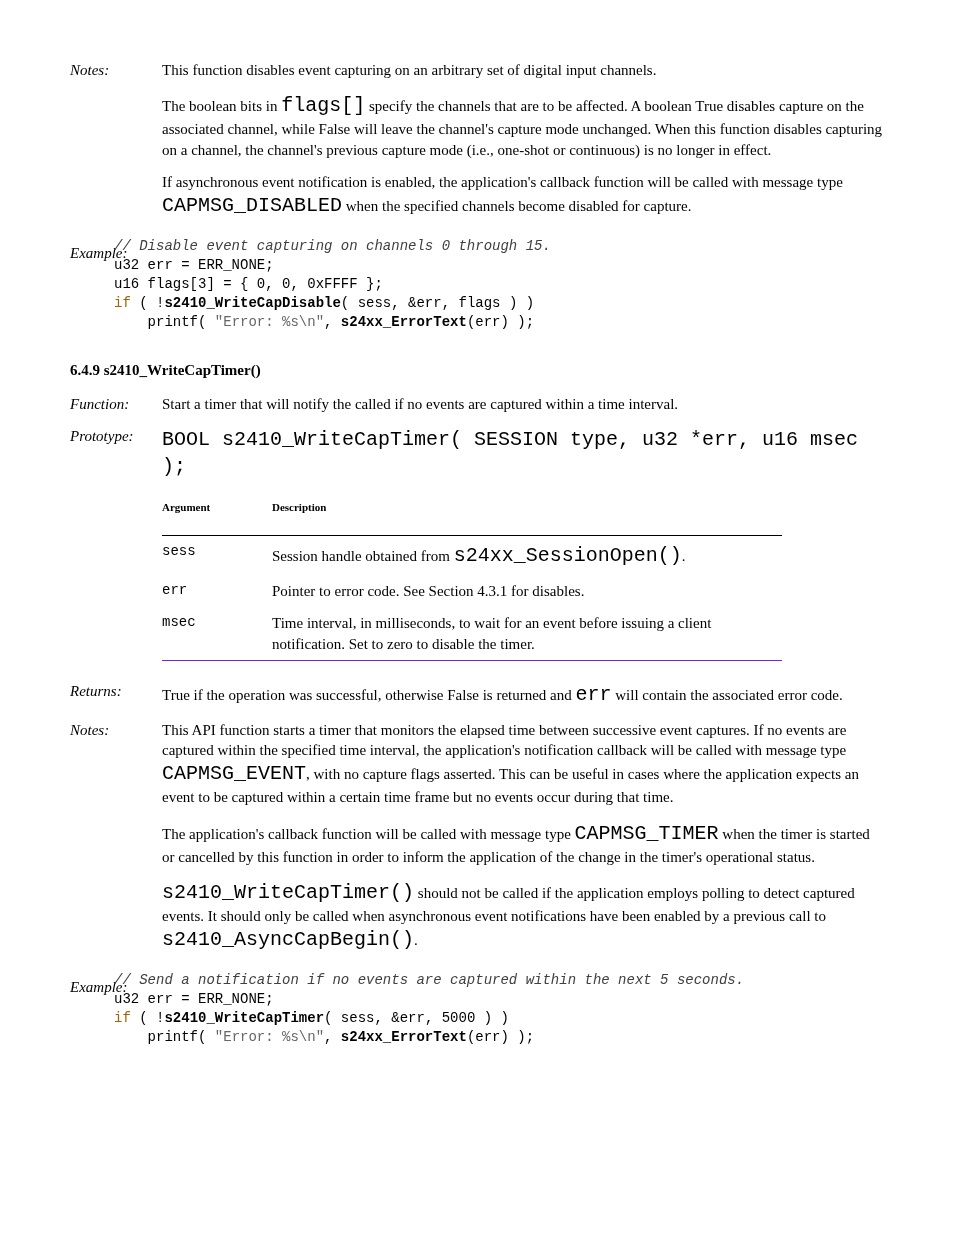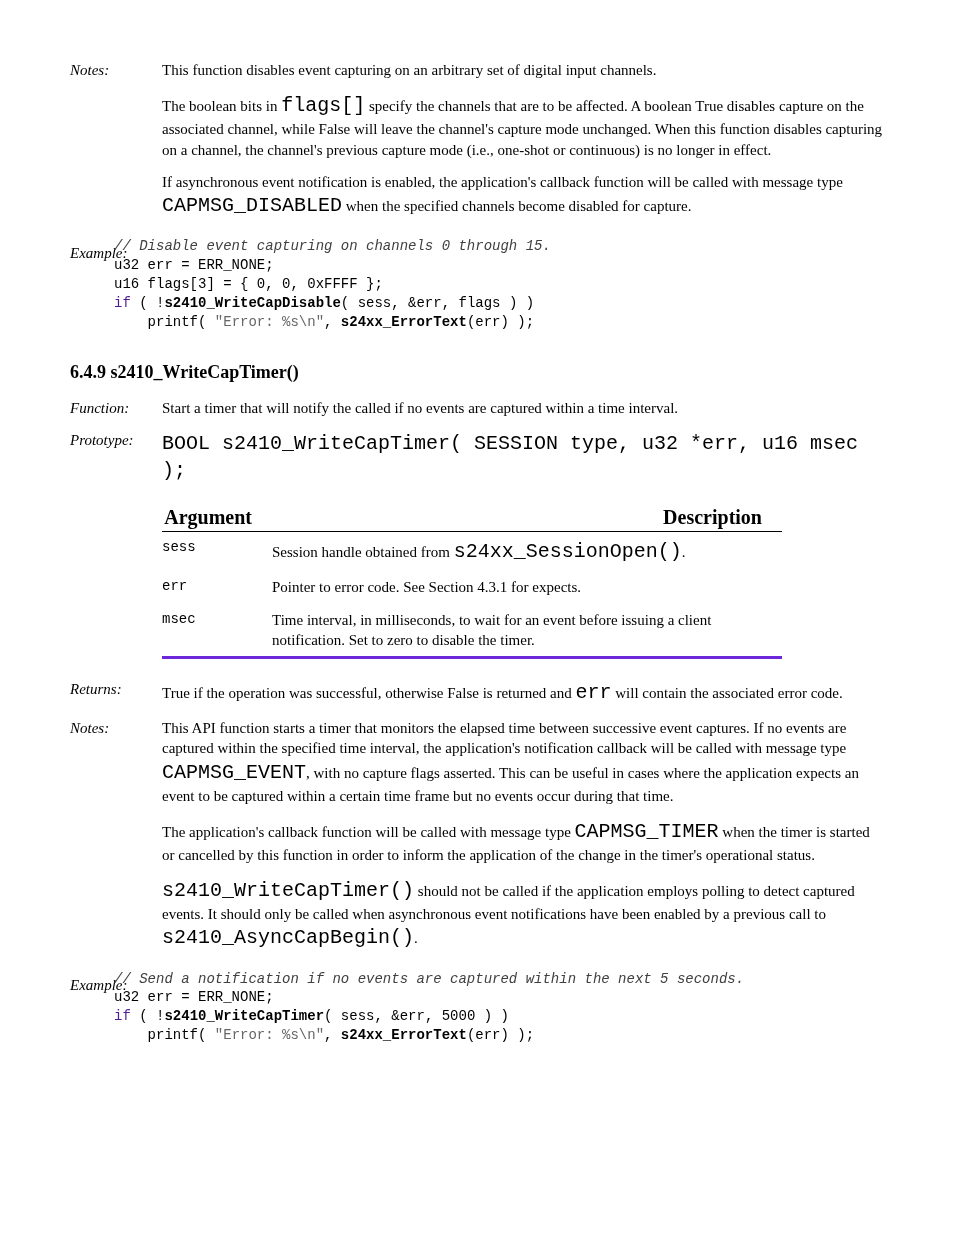--- a/index.html
+++ b/index.html
@@ -7,58 +7,58 @@
     font-size: 15px;
     color: #000;
     margin: 0;
     padding: 60px 70px 40px 70px;
     width: 954px;
     box-sizing: border-box;
     line-height: 1.35;
   }
   .section-heading {
     font-weight: bold;
-    font-size: 18px;
+    font-size: 15px;
     margin-top: 28px;
     margin-bottom: 14px;
   }
   .row { display: flex; margin-bottom: 12px; }
   .label-col {
     width: 92px;
     flex-shrink: 0;
     font-style: italic;
   }
   .content-col { flex: 1; }
   .content-col p { margin: 0 0 12px 0; }
   .mono { font-family: "Courier New", Courier, monospace; font-size: 20px; }
   .code-block { font-family: "Courier New", Courier, monospace; font-size: 14px; white-space: pre; line-height: 1.35; margin-left: 44px;}
   .code-comment { color: #404040; font-style: italic; }
-  .code-kw { color: #4c1d95; }
+  .code-kw { color: #a16207; }
   .code-str { color: #666; }
   .code-bold { font-weight: bold; margin-top: 47px; }
   table.arg-table {
     border-collapse: collapse;
     margin-top: 4px;
     margin-bottom: 8px;
     width: 620px;
   }
   table.arg-table th {
-    text-align: right;
+    text-align: left;
     font-weight: bold;
     border-bottom: 1px solid #000;
-    padding: 4px 20px 0 0;
-    font-size: 20px;
+    padding: 4px 20px 20px 0;
+    font-size: 11px;
   }
   table.arg-table td {
     padding: 6px 20px 6px 0;
     vertical-align: top;
     font-size: 15px;
   }
   table.arg-table td.argname { font-family: "Courier New", Courier, monospace; font-size: 14px; width: 90px;}
-  table.arg-table tr.lastrow td { border-bottom: 3px solid #6d28d9; }
+  table.arg-table tr.lastrow td { border-bottom: 1px solid #6d28d9; }
 </style>
 </head>
 <body>
 
 <div class="row">
   <div class="label-col">Notes:</div>
   <div class="content-col">
     <p>This function disables event capturing on an arbitrary set of digital input channels.</p>
     <p><span>The boolean bits in </span><span class="mono">flags[]</span><span> specify the channels that are to be affected. A boolean True disables capture on the associated channel, while False will leave the channel's capture mode unchanged. When this function disables capturing on a channel, the channel's previous capture mode (i.e., one-shot or continuous) is no longer in effect.</span></p>
     <p><span>If asynchronous event notification is enabled, the application's callback function will be called with message type </span><span class="mono">CAPMSG_DISABLED</span><span> when the specified channels become disabled for capture.</span></p>
@@ -95,21 +95,21 @@
           <tr>
         <th>Argument</th>
         <th>Description</th>
       </tr>
       <tr>
         <td class="argname">sess</td>
         <td><span>Session handle obtained from </span><span class="mono">s24xx_SessionOpen()</span><span>.</span></td>
       </tr>
       <tr>
         <td class="argname">err</td>
-        <td>Pointer to error code. See Section 4.3.1 for expects.</td>
+        <td>Pointer to error code. See Section 4.3.1 for disables.</td>
       </tr>
       <tr class="lastrow">
         <td class="argname">msec</td>
         <td>Time interval, in milliseconds, to wait for an event before issuing a client notification. Set to zero to disable the timer.</td>
       </tr>
     </tbody>
       </table>
   </div>
 </div>
 

